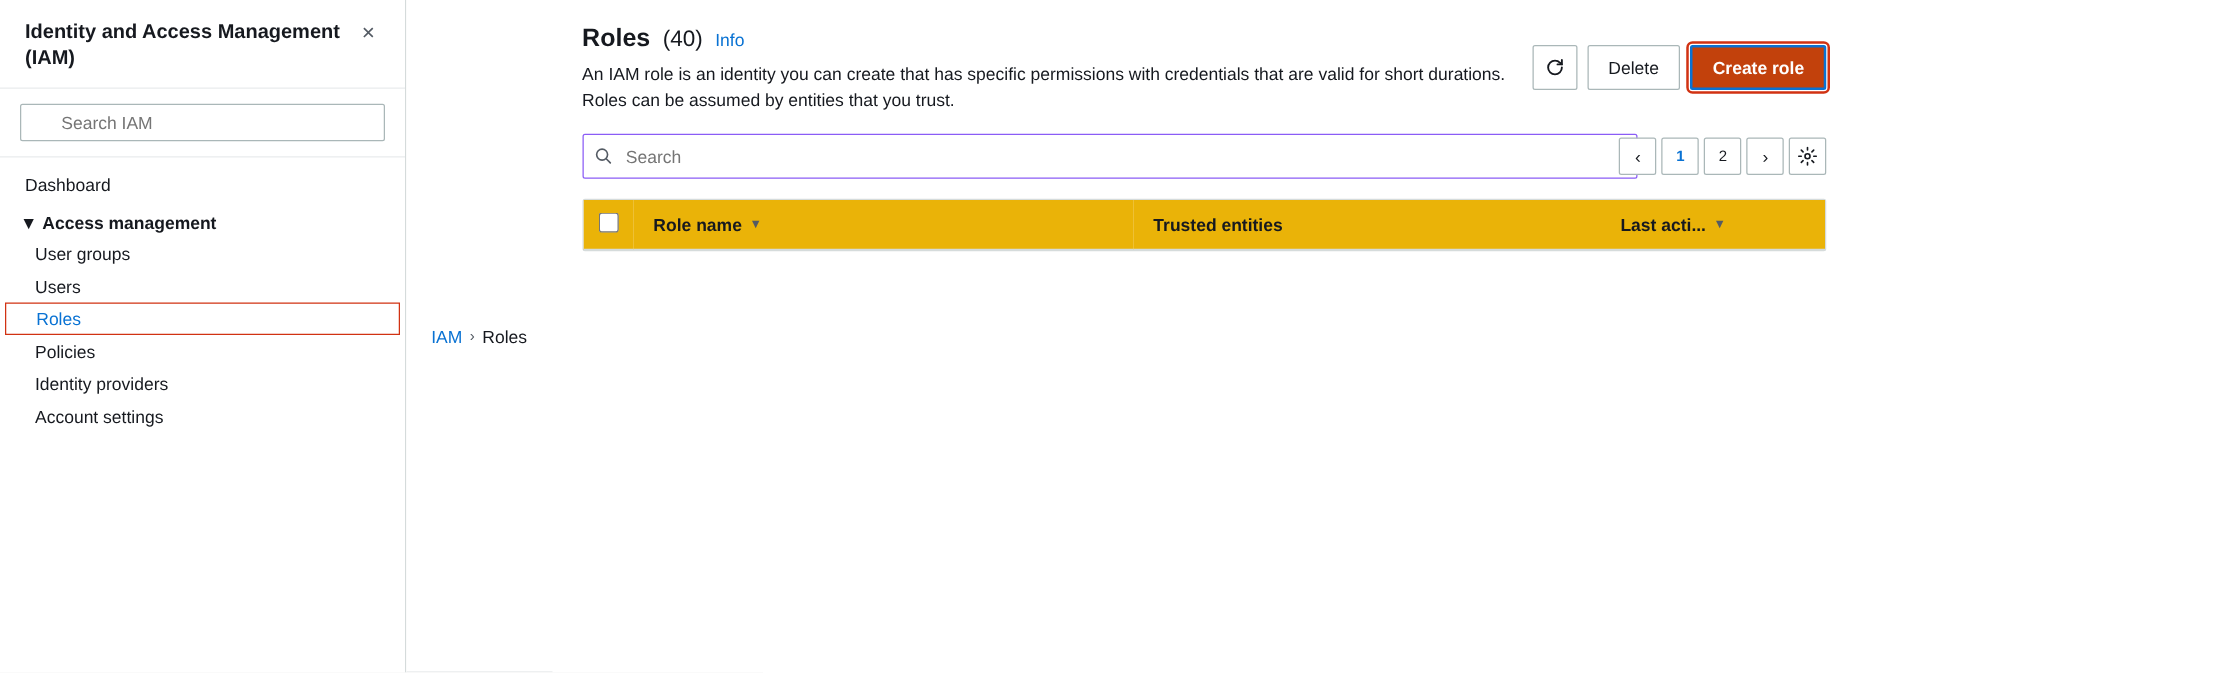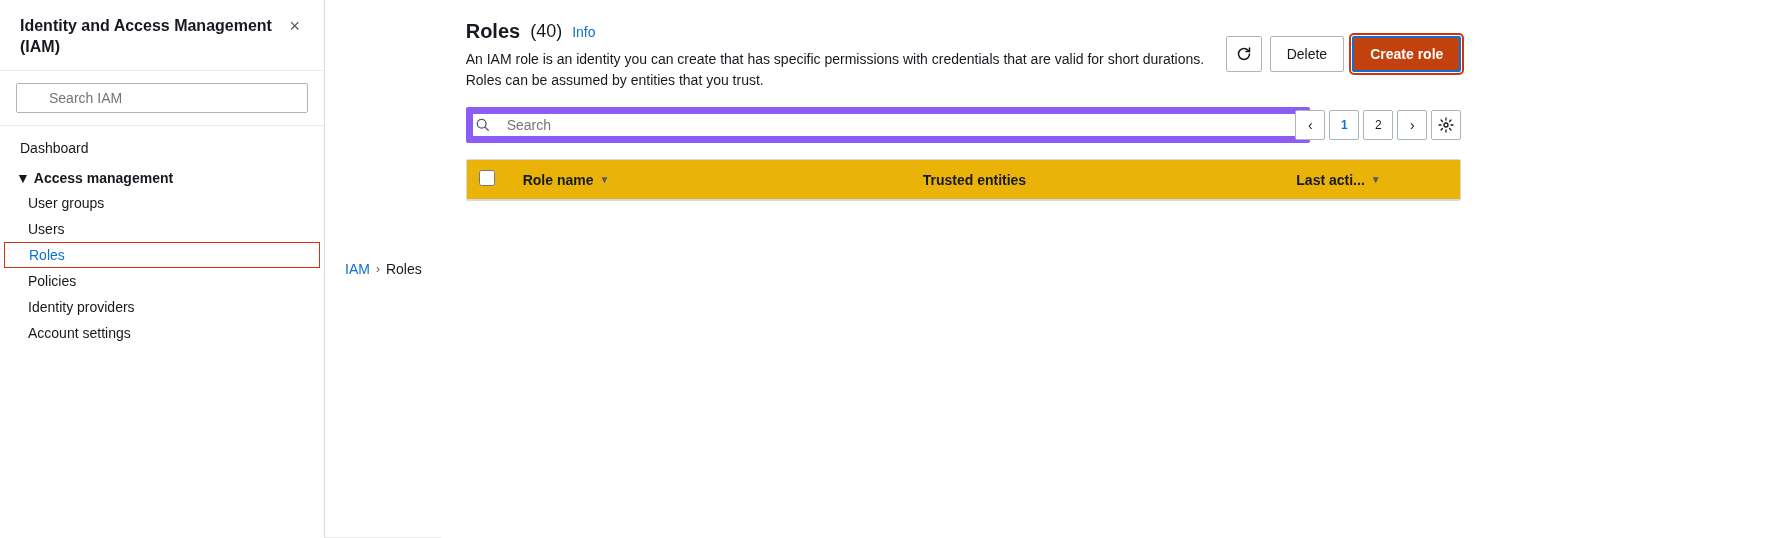--- a/index.html
+++ b/index.html
@@ -212,21 +212,21 @@
     }
 
     
     .search-bar-wrap {
       position: relative;
       margin-bottom: 16px;
     }
     .table-search {
       width: 844px;
       padding: 6px 10px 6px 34px;
-      border: 7px solid #8b5cf6;
+      border: 1px solid #8b5cf6;
       border-radius: 2px;
       font-size: 14px;
       color: #16191f;
       background: #fff;
       height: 36px;
     }
     .search-bar-icon {
       position: absolute;
       left: 10px;
       top: 50%;

